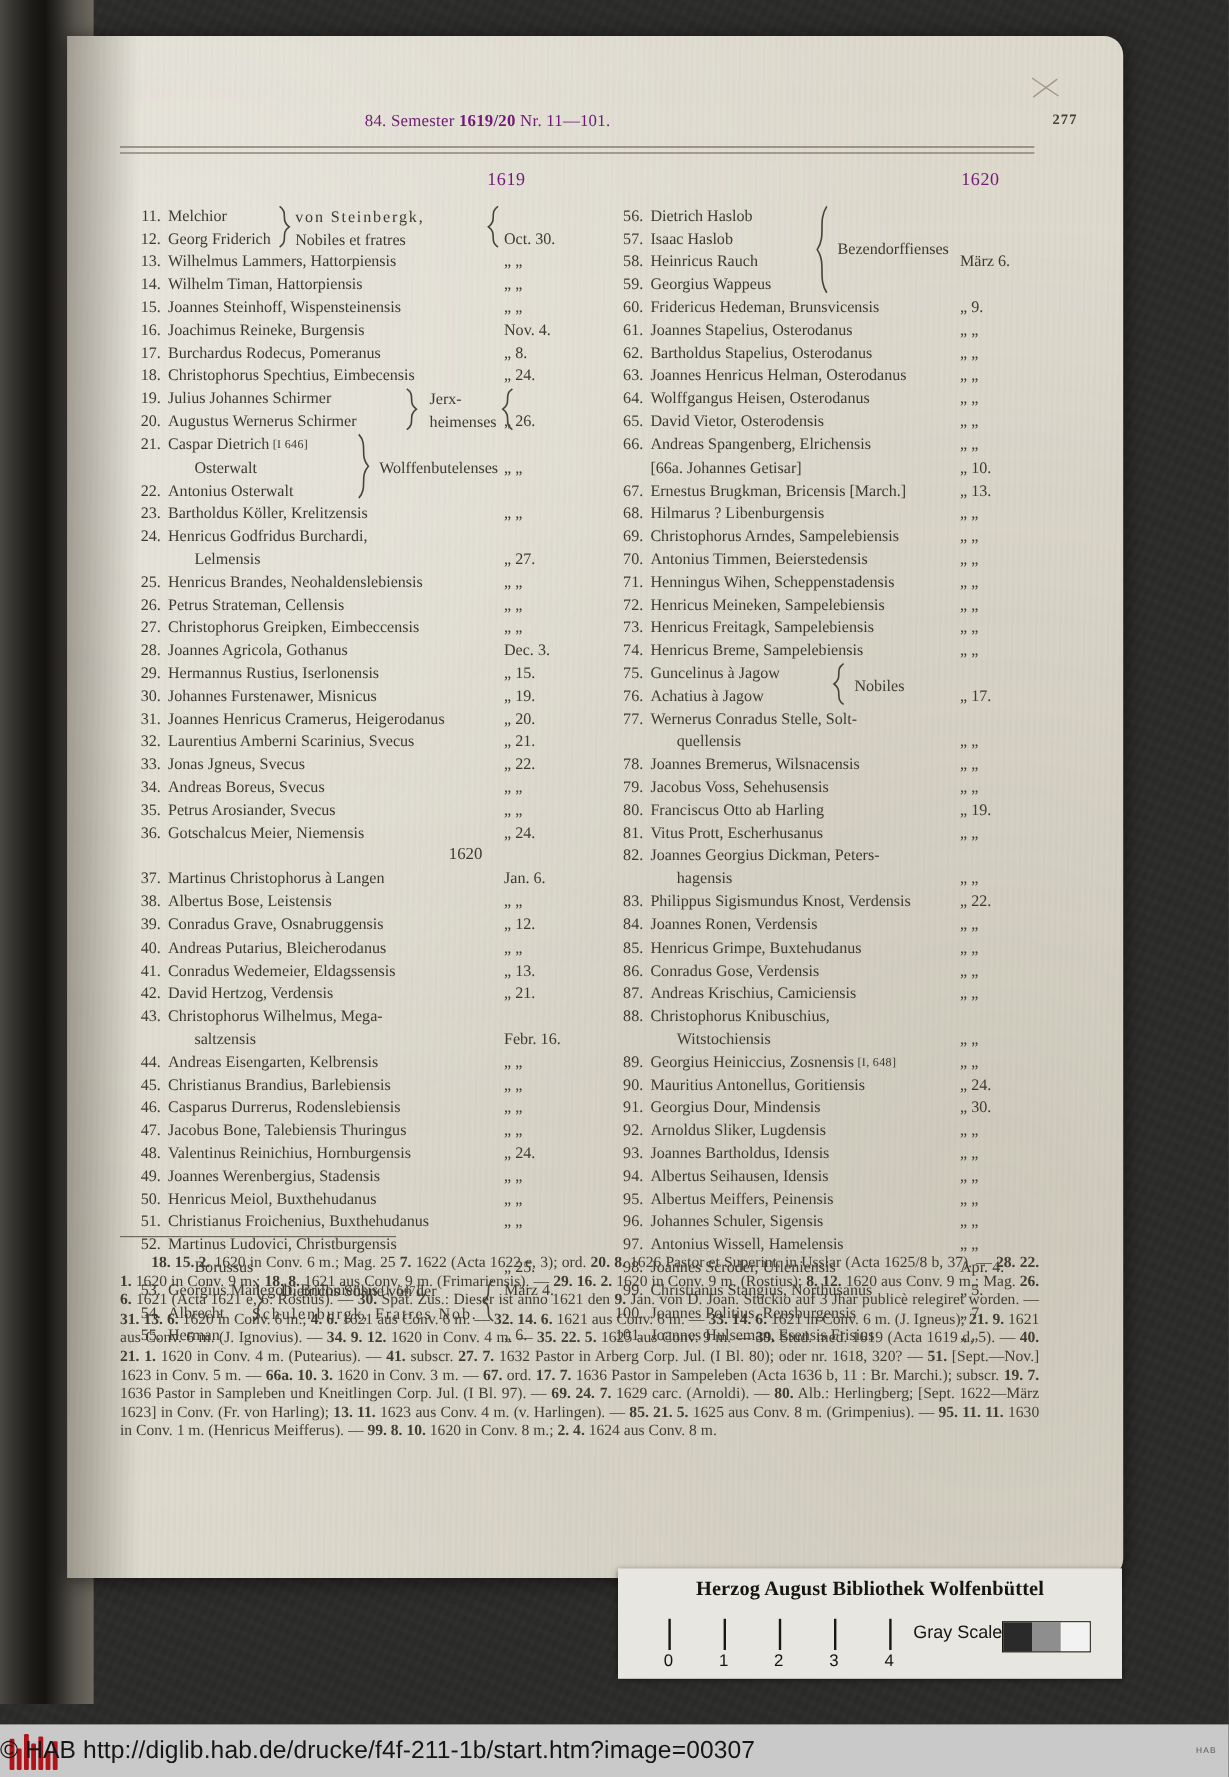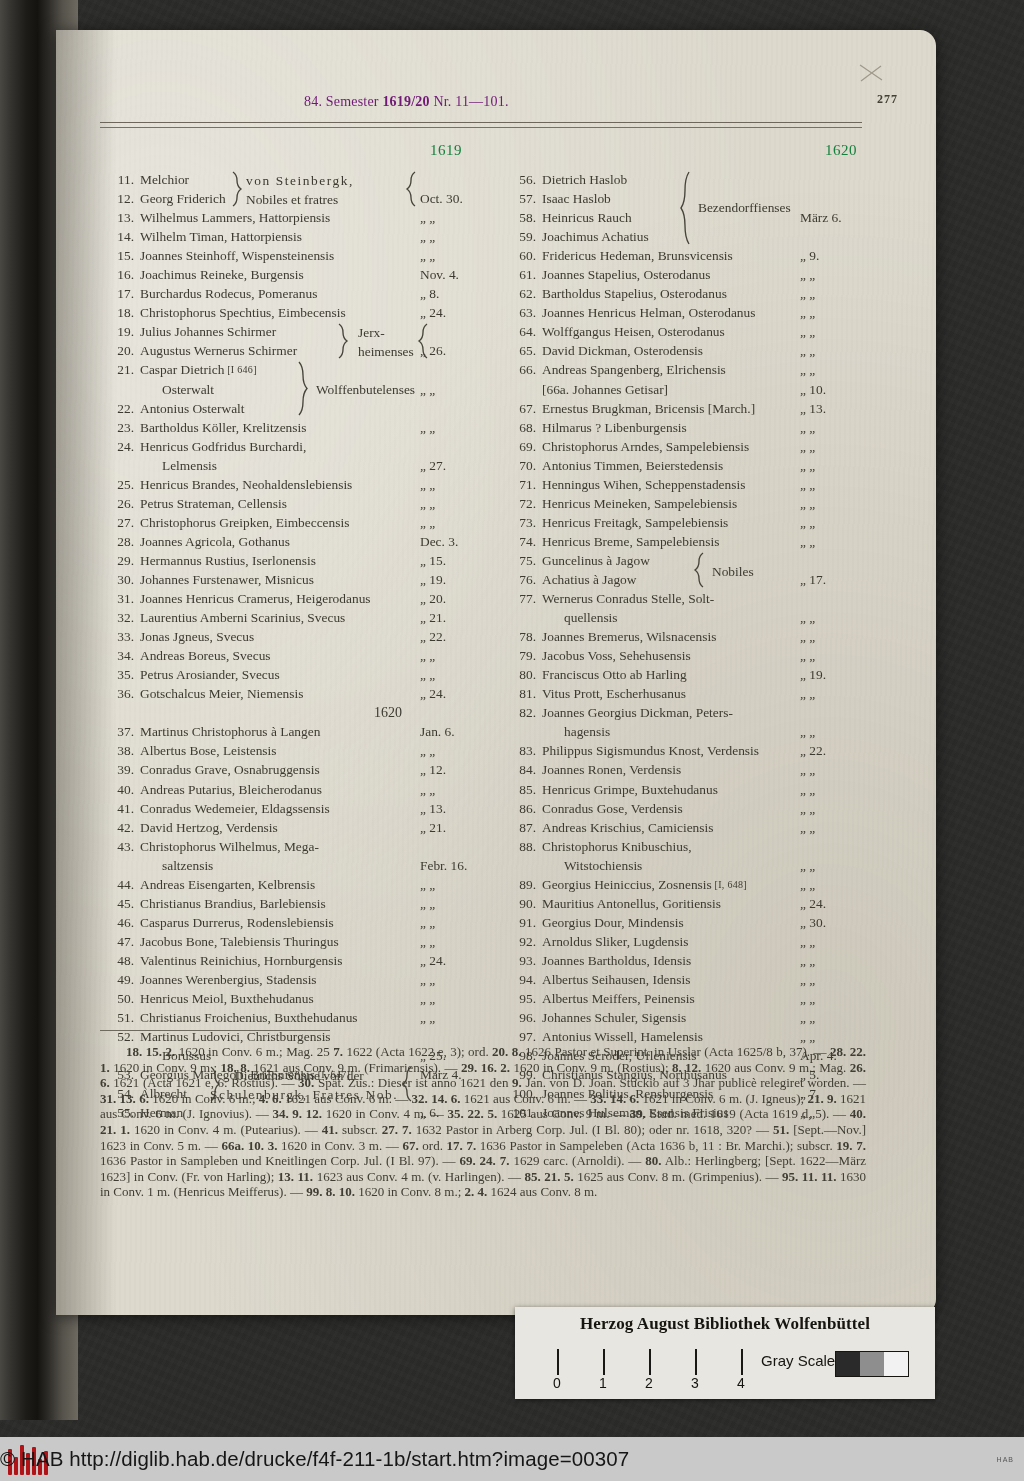--- a/index.html
+++ b/index.html
@@ -50,21 +50,21 @@
 
   
   #runhead{position:absolute;left:248px;top:64px;width:590px;
     font-size:14px;letter-spacing:.2px;color:#701a75;white-space:nowrap;}
   #runhead .b{font-weight:bold;}
   #pageno{position:absolute;right:38px;top:62px;font-size:12px;font-weight:bold;color:#434036;letter-spacing:1px;}
   #rule{position:absolute;left:44px;top:92px;width:762px;height:4px;
     border-top:1.6px solid #6c675a;border-bottom:1.1px solid #77725f;}
 
   
-  .yearcap{position:absolute;font-size:15px;color:#15803d;letter-spacing:.5px;margin-left:24px;}
+  .yearcap{position:absolute;font-size:15px;color:#701a75;letter-spacing:.5px;}
   #year-left{left:350px;top:112px;}
   #year-right{left:745px;top:112px;}
 
   
   .col{position:absolute;top:140px;font-size:13.4px;line-height:19.05px;color:#3d3a31;}
   #col-left{left:44px;width:394px;}
   #col-right{left:446px;width:372px;}
 
   .row{position:relative;height:19.05px;white-space:nowrap;}
   .num{position:absolute;left:0;width:34px;text-align:right;}
@@ -432,21 +432,21 @@
           <span class="nm">Isaac Haslob</span>
           <span class="dt"></span>
         </div>
         <div class="row">
           <span class="num">58.</span>
           <span class="nm">Heinricus Rauch</span>
           <span class="dt">März 6.</span>
         </div>
         <div class="row">
           <span class="num">59.</span>
-          <span class="nm">Joachimus Achatius</span>
+          <span class="nm">Georgius Wappeus</span>
           <span class="dt"></span>
         </div>
         <div class="row">
           <span class="num">60.</span>
           <span class="nm">Fridericus Hedeman, Brunsvicensis</span>
           <span class="dt">„ 9.</span>
         </div>
         <div class="row">
           <span class="num">61.</span>
           <span class="nm">Joannes Stapelius, Osterodanus</span>
@@ -462,21 +462,21 @@
           <span class="nm">Joannes Henricus Helman, Osterodanus</span>
           <span class="dt">„ „</span>
         </div>
         <div class="row">
           <span class="num">64.</span>
           <span class="nm">Wolffgangus Heisen, Osterodanus</span>
           <span class="dt">„ „</span>
         </div>
         <div class="row">
           <span class="num">65.</span>
-          <span class="nm">David Dickman, Osterodensis</span>
+          <span class="nm">David Vietor, Osterodensis</span>
           <span class="dt">„ „</span>
         </div>
         <div class="row">
           <span class="num">66.</span>
           <span class="nm">Andreas Spangenberg, Elrichensis</span>
           <span class="dt">„ „</span>
         </div>
         <div class="row">
           <span class="num"></span>
           <span class="nm">[66a. Johannes Getisar]</span>

